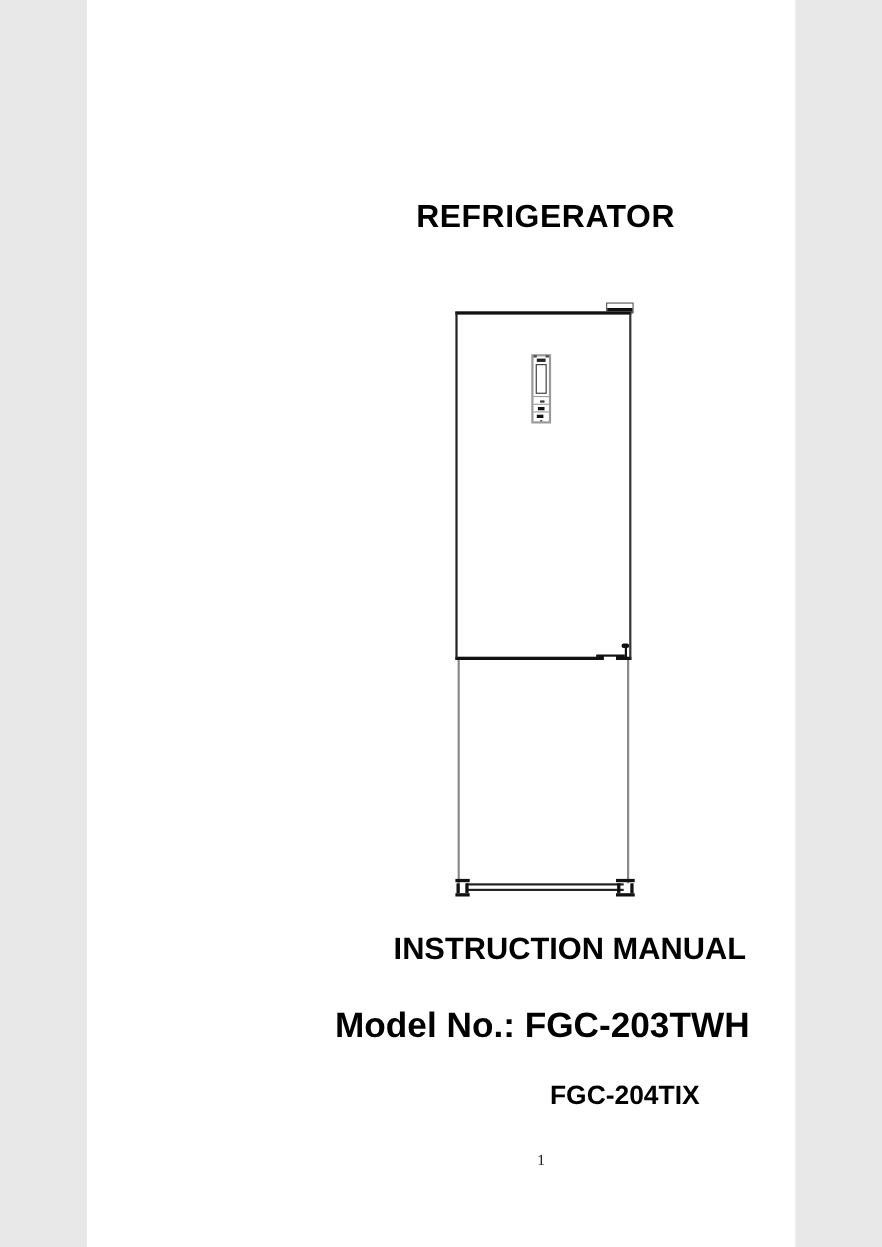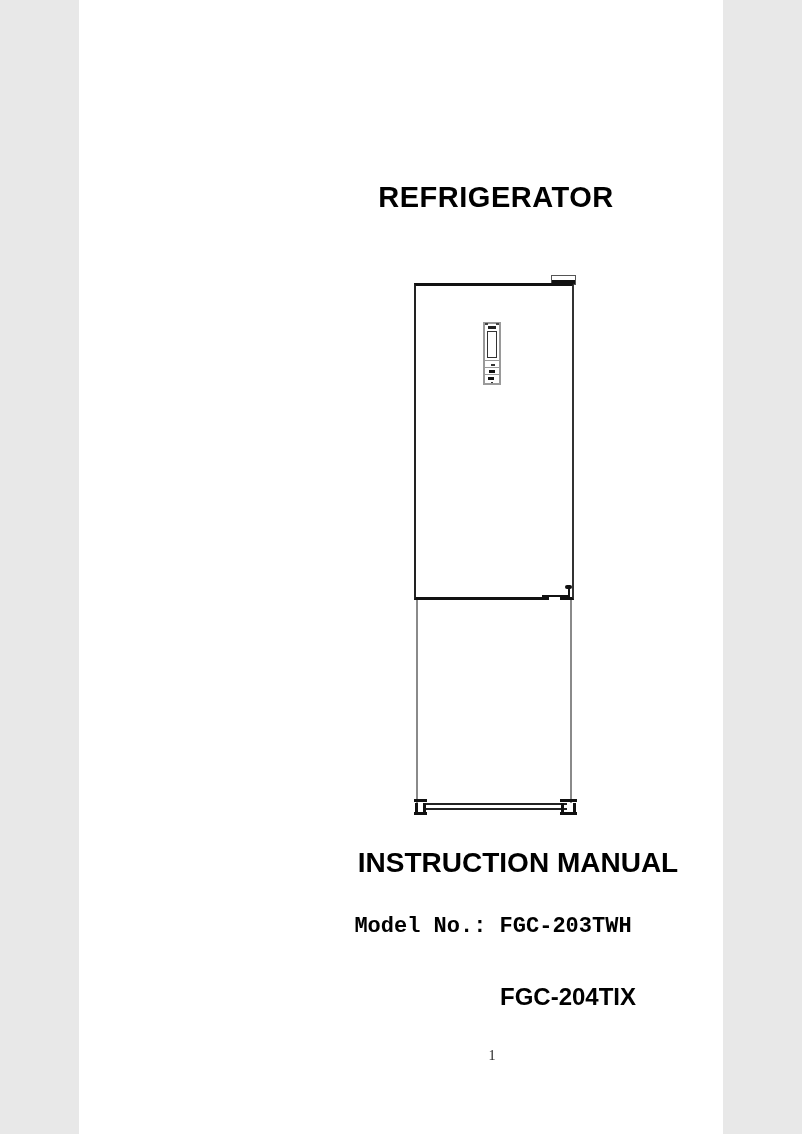--- a/index.html
+++ b/index.html
@@ -16,21 +16,21 @@
   }
   .txt {
     position: absolute;
     transform: translateX(-50%);
     white-space: nowrap;
     font-weight: bold;
     color: #000;
   }
   .doc-title        { left: 417px; top: 181px; font-size: 29px; letter-spacing: 0.5px; }
   .manual-heading   { left: 415px; top: 847px; font-size: 28px; margin-left: 24px; }
-  .model-primary    { left: 414px; top: 914px; font-size: 22px; font-family: Liberation Mono, monospace; }
+  .model-primary    { left: 414px; top: 914px; font-size: 32px; }
   .model-secondary  { left: 489px; top: 983px; font-size: 24px; }
   .page-number {
     position: absolute; left: 413px; top: 1048px;
     transform: translateX(-50%);
     font-family: "Liberation Serif", serif;
     font-size: 14px; font-weight: normal; color: #222;
   }
 
   
   .fridge { position: absolute; left: 335px; top: 275px; width: 163px; height: 546px; }

